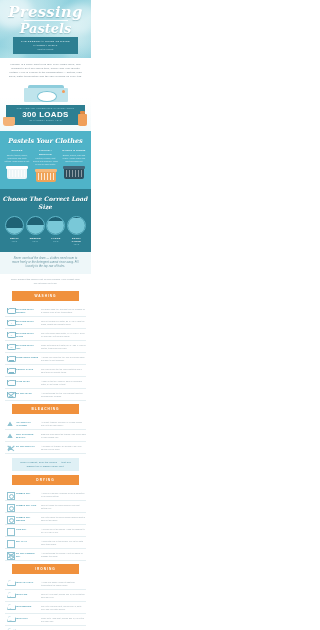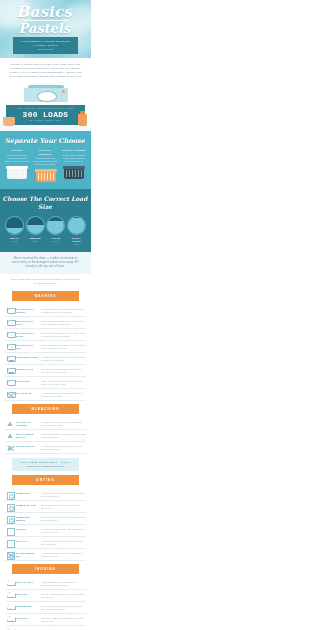--- a/index.html
+++ b/index.html
@@ -38,21 +38,21 @@
   .stat{position:relative;background:linear-gradient(180deg,#ffffff 0%,#ffffff 30%,#f3fafb 100%);
       padding:2px 0 6px;text-align:center;overflow:hidden;}
   .machine{position:relative;width:44px;height:17px;margin:0 auto;}
   .machine .body{position:absolute;left:0;top:3px;width:44px;height:14px;background:#bfe4ec;border-radius:1px;}
   .machine .lid{position:absolute;left:4px;top:0;width:36px;height:4px;background:#8ecddc;border-radius:2px 2px 0 0;}
   .machine .door{position:absolute;left:13px;top:6px;width:18px;height:9px;border-radius:50%;
       background:#ffffff;border:1.2px solid #7cc3d4;}
   .machine .knob{position:absolute;right:3px;top:5px;width:3px;height:3px;border-radius:50%;background:#f39c5a;}
   .stat-band{margin:3px 6px 0;background:#2d7f92;padding:2px 0 3px;}
   .stat-kicker{font-size:2.2px;letter-spacing:.3px;color:#9fd2dd;text-transform:uppercase;line-height:3px;}
-  .stat-num{font-family:Liberation Mono, monospace;font-weight:700;font-size:8px;line-height:9px;color:#ffffff;letter-spacing:.3px;}
+  .stat-num{font-family:Liberation Sans, sans-serif;font-weight:700;font-size:8px;line-height:9px;color:#ffffff;letter-spacing:.3px;}
   .stat-foot{font-size:2.2px;color:#9fd2dd;line-height:3px;letter-spacing:.2px;}
   .bottle{position:absolute;right:4px;bottom:5px;width:9px;height:12px;background:#f0a05a;border-radius:1px 1px 2px 2px;}
   .bottle:after{content:"";position:absolute;left:2px;top:-3px;width:5px;height:3px;background:#e08b45;border-radius:1px;}
   .basket-sm{position:absolute;left:3px;bottom:5px;width:12px;height:9px;background:#f3b277;border-radius:1px 1px 3px 3px;}
 
   
   .sep{background:#4fb3c8;padding:6px 4px 7px;text-align:center;}
   .sec-title{font-family:"DejaVu Serif",serif;font-style:italic;font-weight:700;
       font-size:6.5px;line-height:8px;color:#ffffff;text-shadow:0 1px 0 rgba(0,0,0,.08);}
   .cols{display:flex;justify-content:space-between;margin-top:4px;}
@@ -124,21 +124,21 @@
 </head>
 <body>
 
 <div id="page">
 
   <div class="header">
     <div class="hdr-blotch b1"></div>
     <div class="hdr-blotch b2"></div>
     <div class="hdr-blotch b3"></div>
     <div class="title-wrap">
-      <div class="t-laundry">Basics</div>
+      <div class="t-laundry">Pressing</div>
       <div class="t-underline"></div>
       <div class="t-basics">Pastels</div>
     </div>
     <div class="hdr-banner">
       <div class="hb-main">THE ESSENTIAL GUIDE TO DOING LAUNDRY RIGHT</div>
       <div class="hb-sub">from the experts</div>
     </div>
   </div>
 
   <div class="intro">
@@ -155,21 +155,21 @@
       <div class="knob"></div>
     </div>
     <div class="stat-band">
       <div class="stat-kicker">THE AVERAGE HOUSEHOLD WASHES ABOUT</div>
       <div class="stat-num">300 LOADS</div>
       <div class="stat-foot">OF LAUNDRY EVERY YEAR</div>
     </div>
   </div>
 
   <div class="sep">
-    <div class="sec-title">Separate Your Choose</div>
+    <div class="sec-title">Pastels Your Clothes</div>
     <div class="cols">
       <div class="col">
         <div class="col-h">WHITES</div>
         <div class="col-p">Sheets, towels, socks, underwear and white cottons. Wash warm or hot.</div>
         <div class="basket bk-white">
           <div class="rim"></div>
           <div class="slats"></div>
         </div>
       </div>
       <div class="col">

